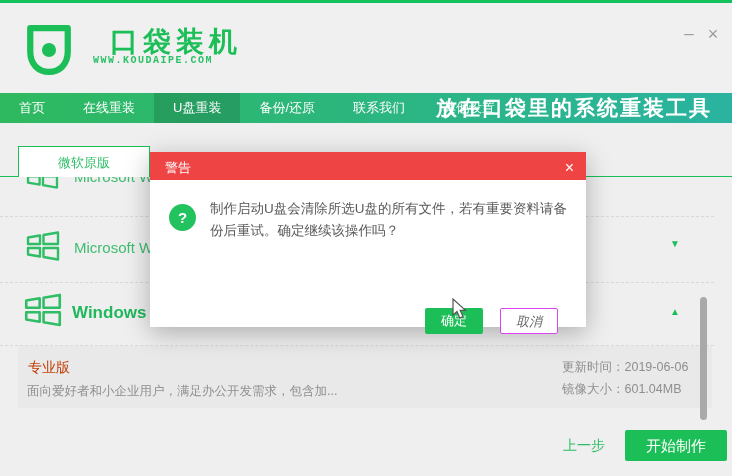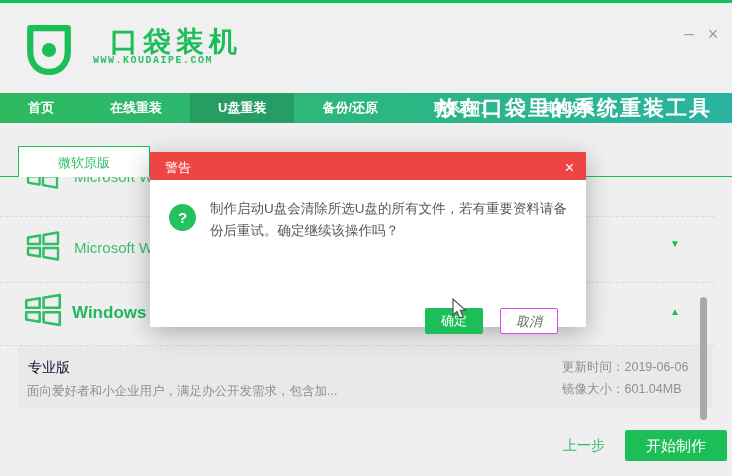--- a/index.html
+++ b/index.html
@@ -15,38 +15,38 @@
   .header { position:absolute; left:0; top:3px; width:732px; height:90px; background:#f0f0f0; }
   .logo-icon { position:absolute; left:24px; top:20px; width:50px; height:54px; color:#1cbe57; }
   .logo-title { position:absolute; left:90px; top:20px; font-size:28px; font-weight:bold; color:#1cbe57; letter-spacing:5px;margin-left:20px; }
   .logo-sub { position:absolute; left:93px; top:52px; font-size:10px; font-weight:bold; color:#2cc168; letter-spacing:1.5px; font-family:"Liberation Mono","DejaVu Sans Mono",monospace; }
   .win-btn { position:absolute; top:20px; width:22px; height:22px; color:#9b9b9b; font-size:17px; line-height:22px; text-align:center; cursor:default; }
   .btn-min { right:32px; }
   .btn-close { right:8px; font-size:18px; }
 
   
   .nav { position:absolute; left:0; top:93px; width:732px; height:30px; background:linear-gradient(to right,#2eb95f,#2ab3a0); display:flex; align-items:stretch; }
-  .nav-item { color:#fff; font-size:13px; line-height:30px; padding:0 28px; white-space:nowrap;font-weight:bold; }
+  .nav-item { color:#fff; font-size:13px; line-height:30px; padding:0 19px; white-space:nowrap; }
   .nav-item.active { background:rgba(0,0,0,0.14); }
   .nav-slogan { position:absolute; right:20px; top:0; height:30px; line-height:30px; color:#fff; font-size:21px; font-weight:bold; letter-spacing:2px; }
 
   
   .content { position:absolute; left:0; top:123px; width:732px; height:297px; background:#efefef; }
   .tab-underline { position:absolute; left:0; top:53px; width:732px; height:1px; background:#1cbe57; z-index:2; }
   .tab { position:absolute; left:18px; top:23px; width:132px; height:31px; background:#fff; border:1px solid #1cbe57; border-bottom:none; z-index:3; text-align:center; line-height:31px; font-size:13px; color:#2fbd66; }
 
   .list-row { position:absolute; left:0; width:714px; }
   .win-logo { position:absolute; color:#2fbd66; }
   .row-title { position:absolute; color:#3ebd71; white-space:nowrap; }
   .row-arrow { position:absolute; font-size:10px; color:#1cbe57; }
 
   .sep { position:absolute; left:0; width:714px; border-top:1px dashed #d8d8d8; }
 
   .detail { position:absolute; left:18px; top:223px; width:694px; height:62px; background:#e9e9e9; }
-  .detail-edition { position:absolute; left:10px; top:13px; font-size:14px; color:#0f172a; }
+  .detail-edition { position:absolute; left:10px; top:13px; font-size:14px; color:#c2410c; }
   .detail-desc { position:absolute; left:9px; top:37px; font-size:12.5px; color:#8f8f8f; }
   .detail-meta { position:absolute; left:544px; top:10px; font-size:12.5px; color:#8f8f8f; line-height:22px; }
 
   .scrollbar { position:absolute; left:700px; top:174px; width:7px; height:123px; background:#a9a9a9; border-radius:4px; }
 
   
   .footer { position:absolute; left:0; top:420px; width:732px; height:56px; background:#efefef; }
   .back-btn { position:absolute; left:563px; top:17px; font-size:14px; color:#2fbd66; cursor:pointer; }
   .start-btn { position:absolute; left:625px; top:10px; width:102px; height:31px; background:#1cbe57; color:#fff; font-size:15px; text-align:center; line-height:31px; border-radius:2px; cursor:pointer; }
 

